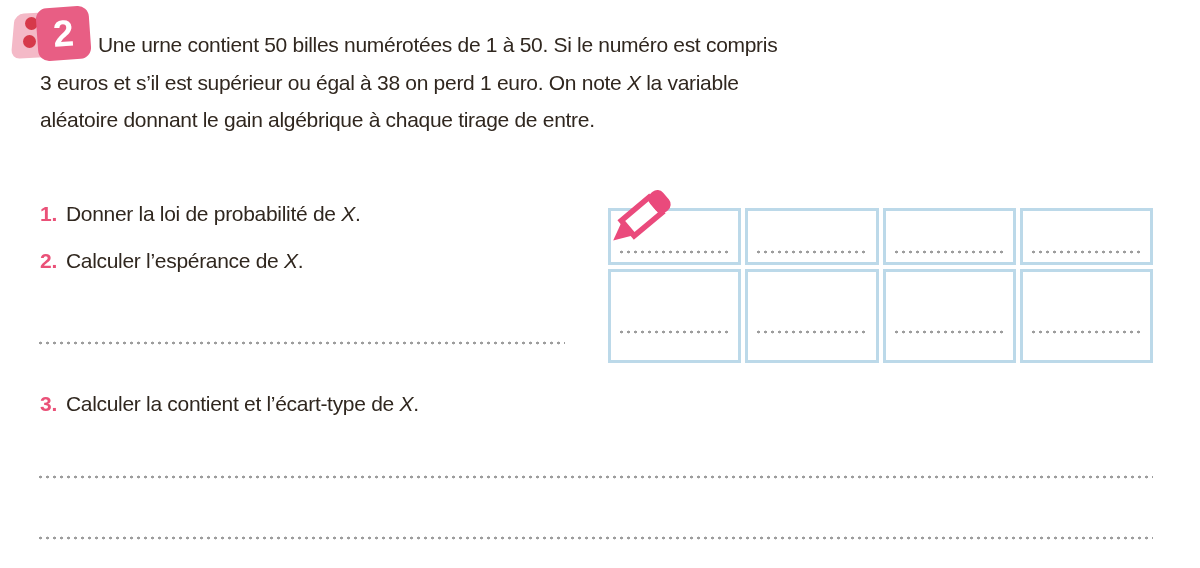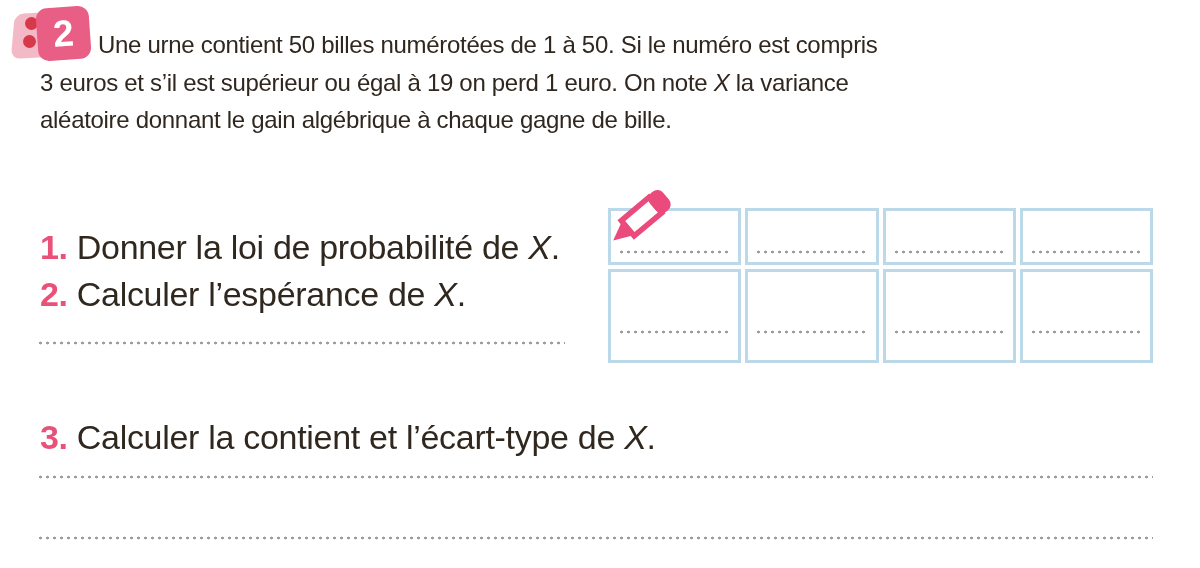--- a/index.html
+++ b/index.html
@@ -21,29 +21,29 @@
   .badge-dot.d2{left:15px;top:31px;}
   .badge-num{
     position:absolute;left:29px;top:3px;width:53px;height:53px;
     background:#e85e84;border-radius:11px;transform:rotate(-4deg);
     color:#ffffff;font-size:37px;font-weight:bold;
     text-align:center;line-height:53px;
   }
   
   .para{
     position:absolute;left:40px;top:26px;width:1130px;
-    font-size:24px;line-height:37.5px;letter-spacing:-0.3px;
+    font-size:21px;line-height:37.5px;letter-spacing:-0.3px;
   }
   .para .pline{white-space:nowrap;}
   .para .pline.first{text-indent:58px;}
   .ital{font-style:italic;}
   
   .question{
-    position:absolute;left:40px;font-size:34px;line-height:37.5px;
-    letter-spacing:-0.3px;white-space:nowrap;margin-top:34px;
+    position:absolute;left:40px;font-size:21px;line-height:37.5px;
+    letter-spacing:-0.3px;white-space:nowrap;
   }
   .q1{top:195px;}
   .q2{top:242px;}
   .q3{top:385px;}
   .qnum{color:#ea5178;font-weight:bold;margin-right:9px;}
   
   .dotline{
     position:absolute;height:4px;
     background-image:radial-gradient(circle, #9d9d9d 1.35px, rgba(0,0,0,0) 1.6px);
     background-size:7px 4px;background-position:0 50%;background-repeat:repeat-x;
@@ -76,22 +76,22 @@
 
 <div class="badge">
   <div class="badge-back"></div>
   <div class="badge-dot d1"></div>
   <div class="badge-dot d2"></div>
   <div class="badge-num">2</div>
 </div>
 
 <div class="para">
   <div class="pline first"><span>Une urne contient 50 billes numérotées de 1 à 50. Si le numéro est compris</span></div>
-  <div class="pline"><span>3 euros et s’il est supérieur ou égal à 19 on perd 1 euro. On note </span><span class="ital">X</span><span> la variance</span></div>
-  <div class="pline"><span>aléatoire donnant le gain algébrique à chaque gagne de bille.</span></div>
+  <div class="pline"><span>3 euros et s’il est supérieur ou égal à 38 on perd 1 euro. On note </span><span class="ital">X</span><span> la variable</span></div>
+  <div class="pline"><span>aléatoire donnant le gain algébrique à chaque tirage de entre.</span></div>
 </div>
 
 <div class="question q1">
   <span class="qnum">1.</span><span>Donner la loi de probabilité de </span><span class="ital">X</span><span>.</span>
 </div>
 
 <div class="question q2">
   <span class="qnum">2.</span><span>Calculer l’espérance de </span><span class="ital">X</span><span>.</span>
 </div>
 

